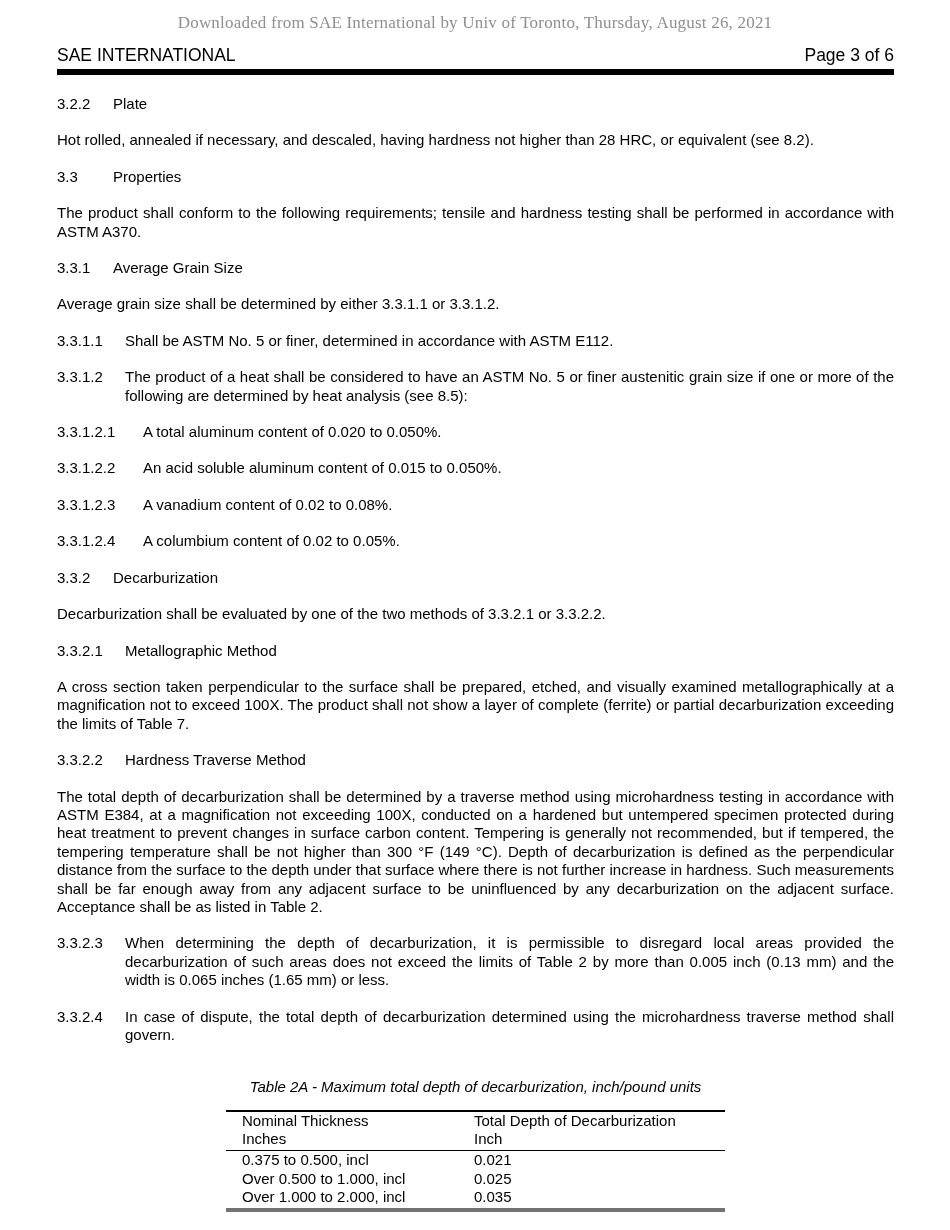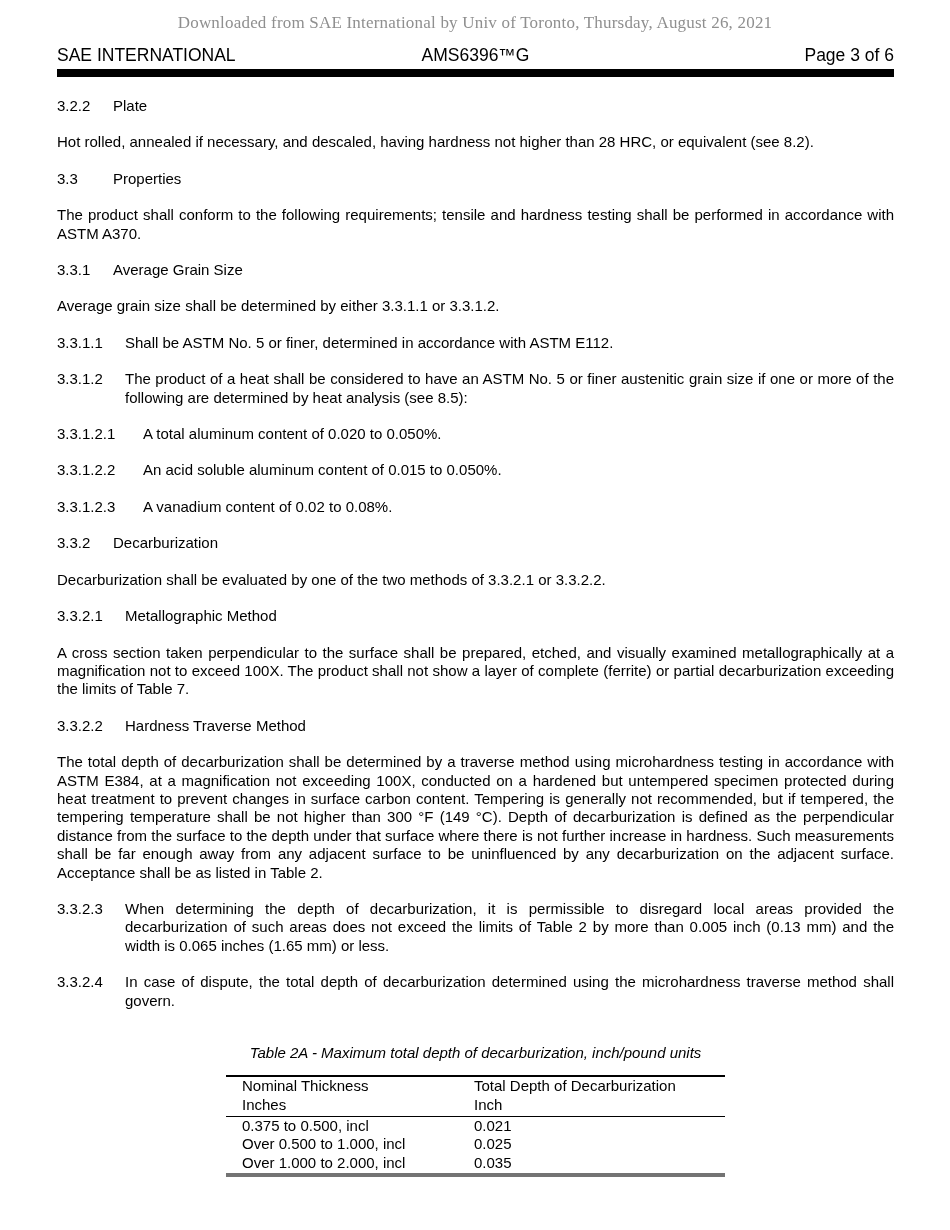--- a/index.html
+++ b/index.html
@@ -19,21 +19,21 @@
     font-family: "Liberation Serif", serif;
     font-size: 17px;
     color: #8f8f8f;
     letter-spacing: 0.2px;
   }
   .header {
     display: flex;
     align-items: baseline;
     margin: 12px 56px 0 57px;
     padding-bottom: 3px;
-    border-bottom: 8px solid #000000;
+    border-bottom: 6px solid #000000;
     font-size: 17.5px;
   }
   .h-left  { flex: 1 1 0; text-align: left; }
   .h-center{ flex: 1 1 0; text-align: center; }
   .h-right { flex: 1 1 0; text-align: right; }
   .bodytext {
     margin: 20px 56px 0 57px;
     line-height: 18.4px;
   }
   .blk { margin: 0 0 18px 0; }
@@ -74,21 +74,20 @@
 </style>
 </head>
 <body>
 
 <div class="page">
 
   <div class="watermark">Downloaded from SAE International by Univ of Toronto, Thursday, August 26, 2021</div>
 
   <div class="header">
     <span class="h-left">SAE INTERNATIONAL</span>
-    <span class="h-center">AMS6396™G</span>
     <span class="h-right">Page 3 of 6</span>
   </div>
 
   <div class="bodytext">
 
     <div class="blk flexrow">
       <span class="num">3.2.2</span>
       <span class="txt">Plate</span>
     </div>
 
@@ -126,20 +125,24 @@
     <div class="blk flexrow">
       <span class="num num5">3.3.1.2.2</span>
       <span class="txt">An acid soluble aluminum content of 0.015 to 0.050%.</span>
     </div>
 
     <div class="blk flexrow">
       <span class="num num5">3.3.1.2.3</span>
       <span class="txt">A vanadium content of 0.02 to 0.08%.</span>
     </div>
 
+    <div class="blk flexrow">
+      <span class="num num5">3.3.1.2.4</span>
+      <span class="txt">A columbium content of 0.02 to 0.05%.</span>
+    </div>
 
     <div class="blk flexrow">
       <span class="num">3.3.2</span>
       <span class="txt">Decarburization</span>
     </div>
 
     <div class="blk">Decarburization shall be evaluated by one of the two methods of 3.3.2.1 or 3.3.2.2.</div>
 
     <div class="blk flexrow">
       <span class="num num4">3.3.2.1</span>

